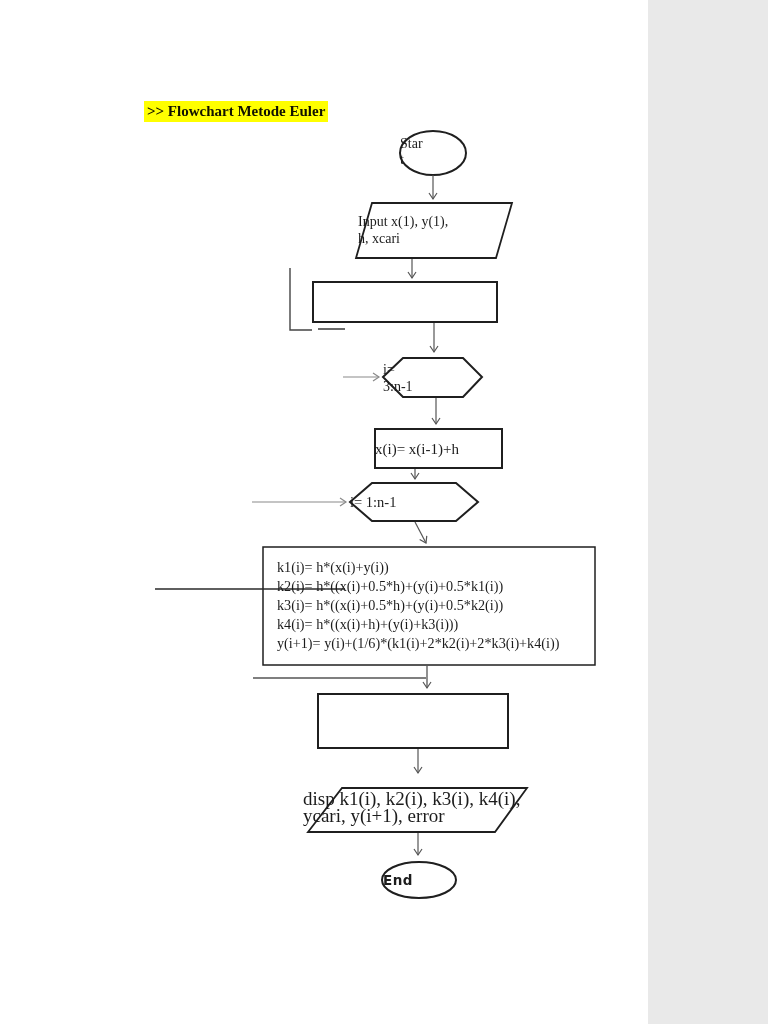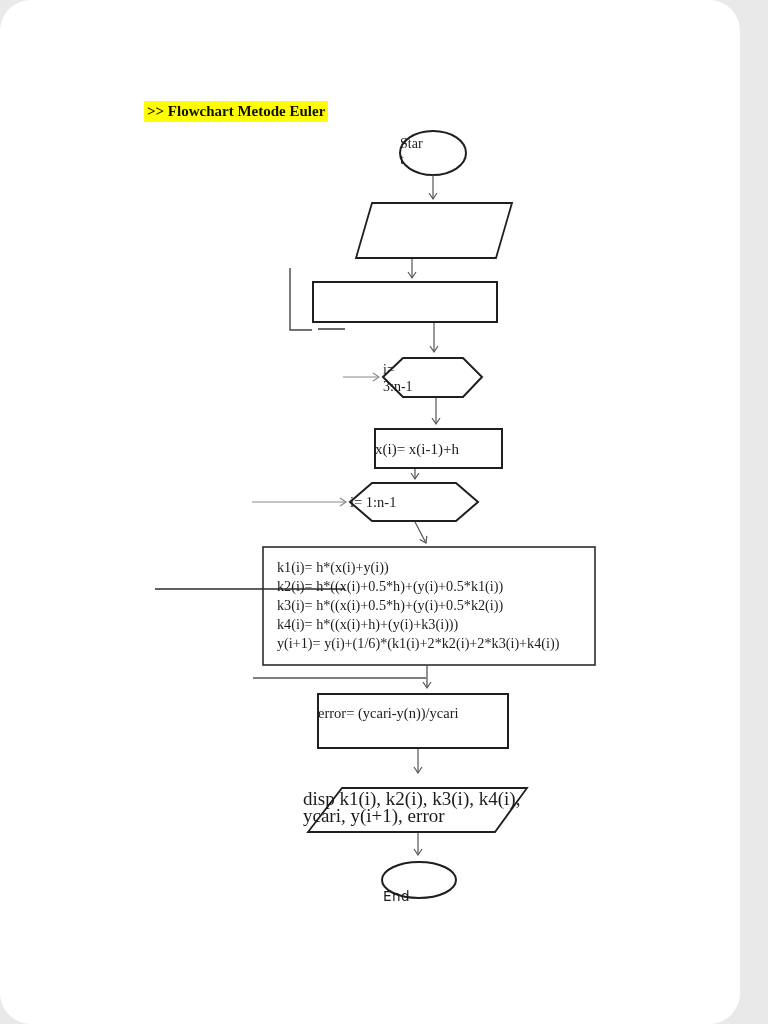--- a/index.html
+++ b/index.html
@@ -1,22 +1,21 @@
 <!DOCTYPE html>
 <html><head>
 <meta charset="utf-8">
 <style>
   html,body{margin:0;padding:0;background:#e9e9e9;}
   #page{
     position:relative;
-    width:740px;height:1024px;
+    width:648px;height:1024px;
     background:#ffffff;
     overflow:hidden;
     font-family:"Liberation Serif", serif;
-    border-radius:31px;
   }
   #doc-title{
     position:absolute;
     left:144px;top:101px;
     background:#ffff00;
     color:#111100;
     font-weight:bold;
     font-size:15px;
     line-height:21px;
     padding:0 3px;
@@ -26,23 +25,22 @@
   .node-label{
     position:absolute;
     text-align:left;
     color:#1c1c1c;
     font-family:"Liberation Serif", serif;
     white-space:nowrap;
   }
   .node-label div{white-space:nowrap;}
   #end-label{
     font-family:"DejaVu Sans", sans-serif;
-    font-weight:normal;
+    font-weight:bold;
     letter-spacing:0.5px;
-    margin-top:16px;
   }
 </style>
 </head>
 <body>
 
 <div id="page">
 
   <div id="doc-title">&gt;&gt; Flowchart Metode Euler</div>
 
   <svg width="768" height="1024" viewBox="0 0 768 1024">
@@ -82,20 +80,24 @@
     <polyline points="290,268 290,330 312,330" fill="none" stroke="#444444" stroke-width="1.4"></polyline>
     <line x1="318" y1="329" x2="345" y2="329" stroke="#444444" stroke-width="1.6"></line>
     <line x1="155" y1="589" x2="345" y2="589" stroke="#2a2a2a" stroke-width="1.3"></line>
   </svg>
 
   <div class="node-label" id="start-label" style="left:400px;top:136px;width:66px;font-size:14px;line-height:16px;">
     <div>Star</div>
     <div>t</div>
   </div>
 
+  <div class="node-label" style="left:358px;top:214px;width:152px;font-size:14px;line-height:16.5px;">
+    <div>Input x(1), y(1),</div>
+    <div>h, xcari</div>
+  </div>
 
 
   <div class="node-label" style="left:383px;top:362px;width:100px;font-size:14px;line-height:16.5px;">
     <div>i=</div>
     <div>3:n-1</div>
   </div>
 
   <div class="node-label" style="left:375px;top:439px;width:127px;font-size:15px;line-height:20px;">
     <div>x(i)= x(i-1)+h</div>
   </div>
@@ -106,21 +108,20 @@
 
   <div class="node-label" style="left:277px;top:558px;width:330px;font-size:14.2px;line-height:19px;">
     <div>k1(i)= h*(x(i)+y(i))</div>
     <div>k2(i)= h*((x(i)+0.5*h)+(y(i)+0.5*k1(i))</div>
     <div>k3(i)= h*((x(i)+0.5*h)+(y(i)+0.5*k2(i))</div>
     <div>k4(i)= h*((x(i)+h)+(y(i)+k3(i)))</div>
     <div>y(i+1)= y(i)+(1/6)*(k1(i)+2*k2(i)+2*k3(i)+k4(i))</div>
   </div>
 
   <div class="node-label" style="left:318px;top:703px;width:190px;font-size:14.5px;line-height:20px;">
-    <div>error= (ycari-y(n))/ycari</div>
   </div>
 
   <div class="node-label" style="left:303px;top:791px;width:222px;font-size:19px;line-height:16.5px;">
     <div>disp k1(i), k2(i), k3(i), k4(i),</div>
     <div>ycari, y(i+1), error</div>
   </div>
 
   <div class="node-label" id="end-label" style="left:383px;top:872px;width:73px;font-size:13.5px;line-height:17px;">
     <div>End</div>
   </div>

